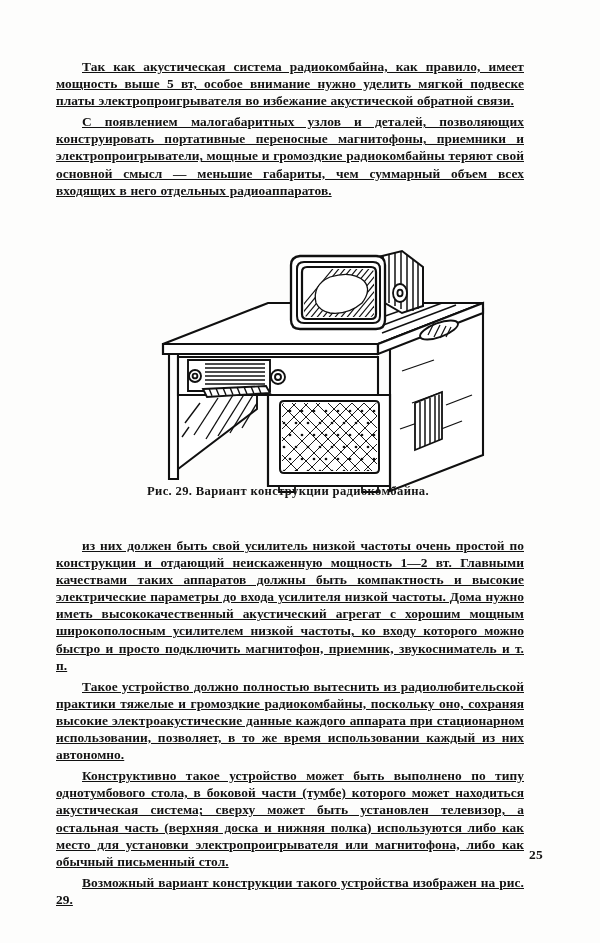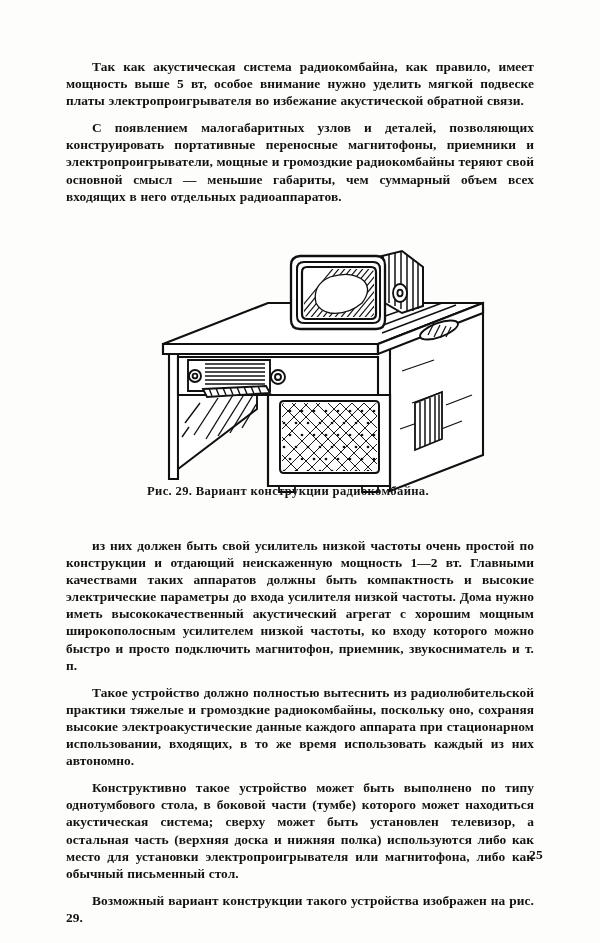--- a/index.html
+++ b/index.html
@@ -12,40 +12,41 @@
     position: relative;
     width: 600px;
     height: 943px;
     background: #fdfdfc;
     overflow: hidden;
     font-family: "Liberation Serif", "DejaVu Serif", serif;
     color: #111111;
   }
   .text-column {
     position: absolute;
-    left: 66px;
+    left: 56px;
     width: 468px;
+    text-decoration: underline;
   }
   .block-top  { top: 58px; }
   .block-bottom { top: 537px; }
 
   p.para {
     margin: 0;
     font-size: 13.4px;
     line-height: 17.1px;
     text-align: justify;
     text-align-last: left;
     text-justify: inter-word;
     letter-spacing: 0.05px;
     word-spacing: 0.3px;
     text-indent: 26px;
     font-weight: 600;
     color: #131313;
   }
-  p.para + p.para { margin-top: 10px; }
+  p.para + p.para { margin-top: 4px; }
 
   
   .figure-wrap {
     position: absolute;
     left: 0;
     top: 243px;
     width: 600px;
     height: 265px;
   }
   .figure-svg { display: block; margin: 0 auto; }
@@ -346,20 +347,20 @@
         <path class="ln fill-w" stroke-width="1.8" d="M 272 243 L 288 243 L 288 249 L 272 249 Z"></path>
       </g>
 
     </svg>
   </div>
 
   <div class="caption">Рис. 29. Вариант конструкции радиокомбайна.</div>
 
   <div class="text-column block-bottom">
     <p class="para">из них должен быть свой усилитель низкой частоты очень простой по конструкции и отдающий неискаженную мощность 1—2 вт. Главными качествами таких аппаратов должны быть компактность и высокие электрические параметры до входа усилителя низкой частоты. Дома нужно иметь высококачественный акустический агрегат с хорошим мощным широкополосным усилителем низкой частоты, ко входу которого можно быстро и просто подключить магнитофон, приемник, звукосниматель и т. п.</p>
-    <p class="para">Такое устройство должно полностью вытеснить из радиолюбительской практики тяжелые и громоздкие радиокомбайны, поскольку оно, сохраняя высокие электроакустические данные каждого аппарата при стационарном использовании, входящих, в то же время использовать каждый из них автономно.</p>
+    <p class="para">Такое устройство должно полностью вытеснить из радиолюбительской практики тяжелые и громоздкие радиокомбайны, поскольку оно, сохраняя высокие электроакустические данные каждого аппарата при стационарном использовании, позволяет, в то же время использовании каждый из них автономно.</p>
     <p class="para">Конструктивно такое устройство может быть выполнено по типу однотумбового стола, в боковой части (тумбе) которого может находиться акустическая система; сверху может быть установлен телевизор, а остальная часть (верхняя доска и нижняя полка) используются либо как место для установки электропроигрывателя или магнитофона, либо как обычный письменный стол.</p>
     <p class="para">Возможный вариант конструкции такого устройства изображен на рис. 29.</p>
   </div>
 
   <div class="page-number">25</div>
 
 </div>
 
 </body></html>

